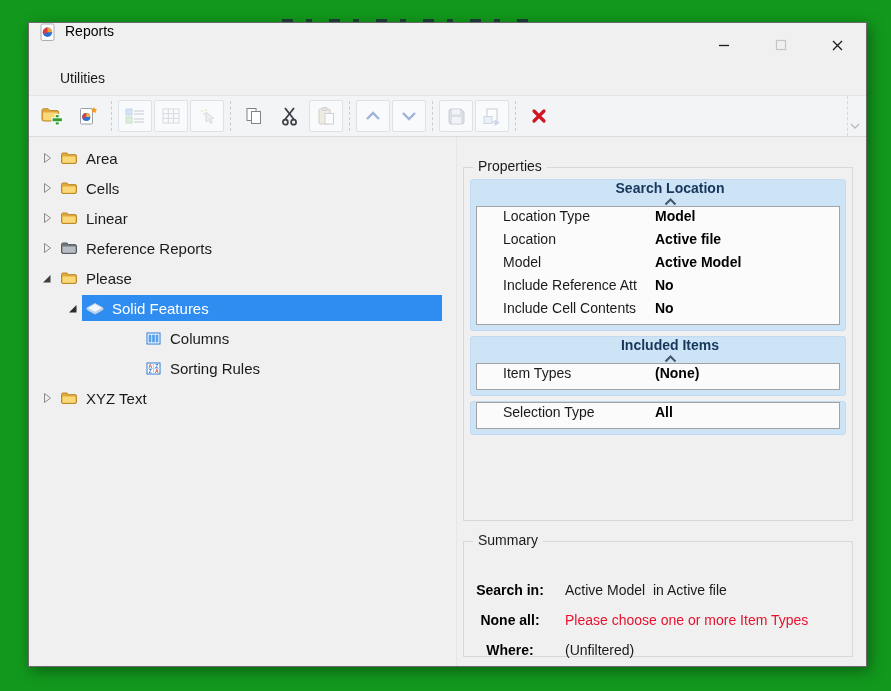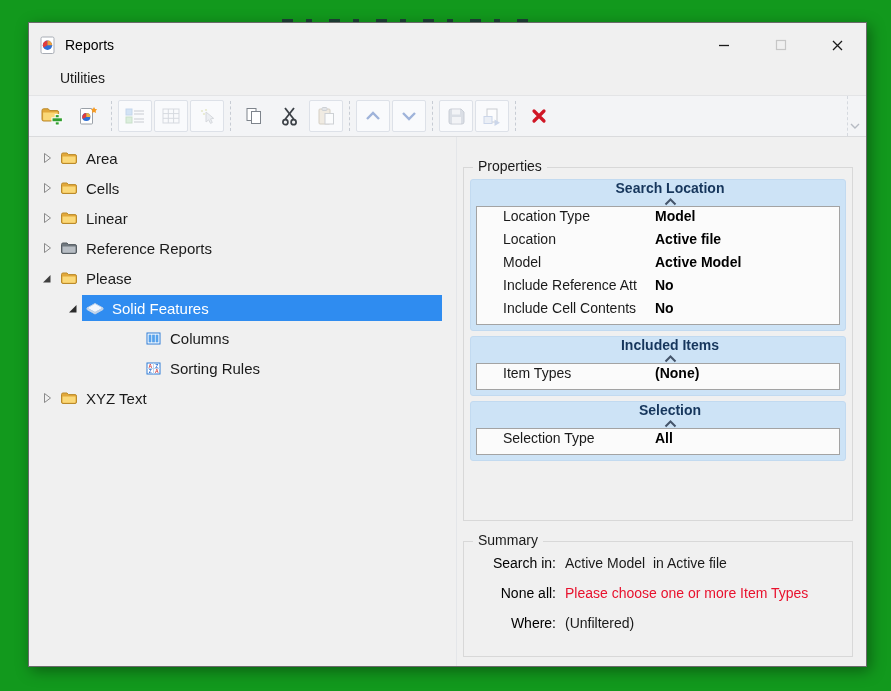--- a/index.html
+++ b/index.html
@@ -15,21 +15,21 @@
     background:repeating-linear-gradient(90deg,#20303a 0 11px,transparent 11px 24px,#20303a 24px 30px,transparent 30px 47px);
     opacity:.85;
   }
   
   .window{
     position:absolute;left:28px;top:22px;width:839px;height:645px;
     background:#f0f0f0;border:1px solid #6a6a6a;box-sizing:border-box;
     box-shadow:3px 4px 14px rgba(0,0,0,.38);
   }
   
-  .titlebar{height:44px;display:flex;align-items:center;padding-left:11px;}
+  .titlebar{height:44px;display:flex;padding-left:11px;}
   .app-icon{width:16px;height:19px;flex:0 0 auto;}
   .title-text{margin-left:9px;font-size:14px;color:#000;}
   .win-controls{margin-left:auto;display:flex;height:100%;}
   .win-btn{width:57px;height:100%;display:flex;align-items:center;justify-content:center;cursor:default;}
   
   .menubar{height:28px;display:flex;align-items:flex-start;padding-left:25px;}
   .menu-item{font-size:14px;color:#1a1a1a;padding:3px 6px;}
   
   .toolbar{
     height:42px;background:#f3f4f6;border-top:1px solid #e3e4e6;border-bottom:1px solid #dadbdd;
@@ -49,31 +49,31 @@
   .exp{width:16px;display:flex;justify-content:center;align-items:center;margin-right:4px;z-index:1;}
   .ticon{width:20px;display:flex;justify-content:center;align-items:center;margin-right:7px;z-index:1;}
   .tlabel{z-index:1;white-space:nowrap;}
   .trow.selected .tlabel{color:#fff;}
   .sel-hl{position:absolute;left:53px;top:2px;width:360px;height:26px;background:#2f8cf0;z-index:0;}
   
   .rpanel{position:absolute;left:428px;top:0;width:411px;height:100%;}
   .groupbox{position:absolute;border:1px solid #d8d8d8;box-sizing:border-box;}
   .legend{position:absolute;top:-10px;left:9px;background:#f0f0f0;padding:0 5px;font-size:14px;color:#1a1a1a;}
   .gb-props{left:6px;top:30px;width:390px;height:354px;padding:11px 6px 0 6px;}
-  .gb-summary{left:6px;top:404px;width:390px;height:116px;padding:6px 0 0 0;}
+  .gb-summary{left:6px;top:404px;width:390px;height:116px;padding:33px 0 0 0;}
   .section{background:#cde3f6;border:1px solid #c2daf0;border-radius:3px;margin-bottom:5px;padding-bottom:5px;}
   .sec-head{height:26px;display:flex;align-items:center;padding:0 12px 0 36px;flex-direction:column;}
   .sec-title{font-size:14px;font-weight:bold;color:#16365c;flex:1;}
   .sec-chevron{display:flex;align-items:center;}
   .sec-body{margin:0 5px;background:#fbfbfb;border:1px solid #a3a3a3;padding:1px 0;}
   .prow{height:23px;display:flex;align-items:flex-start;padding-left:26px;font-size:14px;}
   .p-label{width:152px;color:#1a1a1a;white-space:nowrap;overflow:hidden;flex:0 0 auto;}
   .p-value{font-weight:bold;color:#000;white-space:nowrap;}
   .srow{height:30px;display:flex;align-items:center;font-size:14px;}
-  .s-label{width:92px;text-align:right;font-weight:normal;color:#000;flex:0 0 auto;}
+  .s-label{width:92px;text-align:center;font-weight:bold;color:#000;flex:0 0 auto;}
   .s-value{margin-left:9px;color:#1a1a1a;white-space:pre-wrap;}
   .s-value.error{color:#e8112d;}
 </style>
 </head>
 <body>
 
 <div class="top-artifacts"></div>
 
 <div class="window">
 
@@ -423,28 +423,20 @@
           </div>
           <div class="sec-body">
             <div class="prow">
               <span class="p-label">Item Types</span>
               <span class="p-value">(None)</span>
             </div>
           </div>
         </div>
 
         <div class="section">
-          <div class="sec-head">
-            <span class="sec-title">Selection</span>
-            <span class="sec-chevron">
-                <svg width="13" height="8">
-                  <polyline points="1.5,6.5 6.5,1.5 11.5,6.5" fill="none" stroke="#44546a" stroke-width="2"></polyline>
-                </svg>
-              </span>
-          </div>
           <div class="sec-body">
             <div class="prow">
               <span class="p-label">Selection Type</span>
               <span class="p-value">All</span>
             </div>
           </div>
         </div>
       </div>
 
       <div class="groupbox gb-summary">

